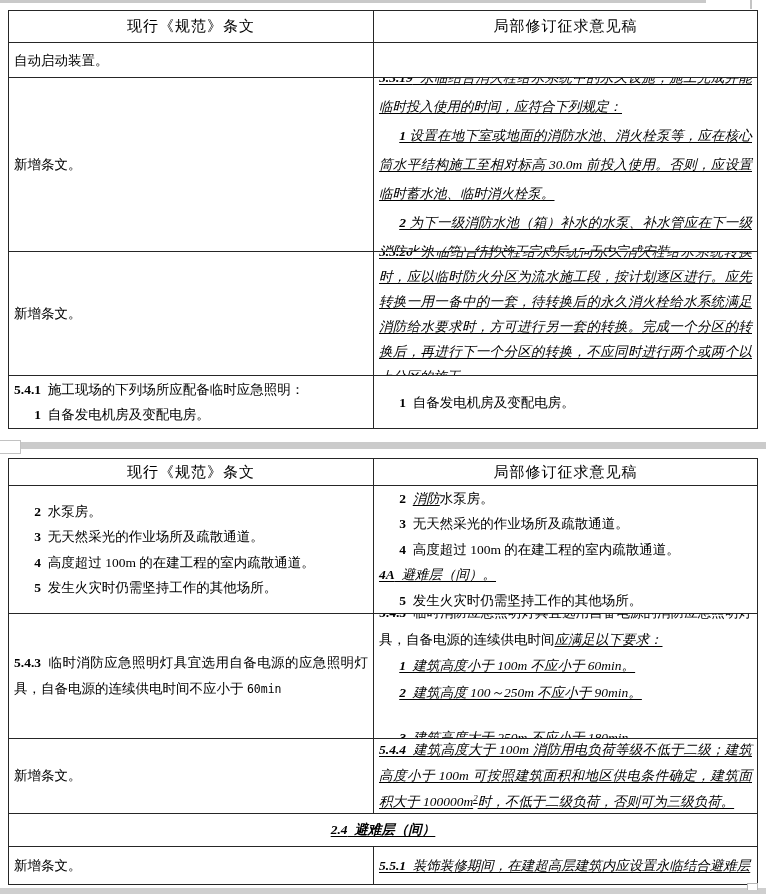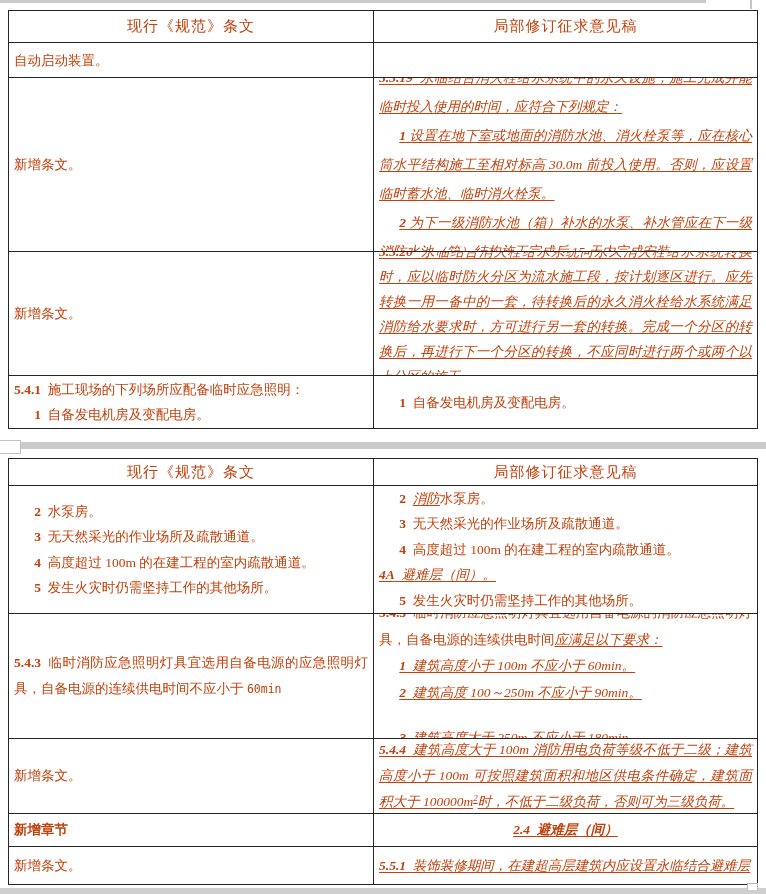--- a/index.html
+++ b/index.html
@@ -1,17 +1,17 @@
 <!DOCTYPE html>
 <html><head>
 <meta charset="utf-8">
 <style>
   html,body{margin:0;padding:0;background:#ffffff;}
   .page{position:relative;width:766px;height:894px;background:#ffffff;overflow:hidden;
-        font-family:"Liberation Serif","DejaVu Serif",serif;color:#c2410c;}
+        font-family:"Liberation Serif","DejaVu Serif",serif;color:#000000;}
 
   
   .edge-top-strip{position:absolute;top:0;left:0;width:706px;height:3px;background:#c9c9c9;}
   .edge-top-tick{position:absolute;top:0;left:750px;width:2px;height:9px;background:#c4c4c4;}
   .page-gap-strip{position:absolute;top:442px;left:0;width:766px;height:7px;background:#cbcbcb;}
   .page-gap-notch{position:absolute;top:440px;left:0;width:20px;height:12px;background:#ffffff;border:1px solid #c2c2c2;border-left:none;}
   .edge-bottom-strip{position:absolute;top:888px;left:0;width:766px;height:6px;background:#cfcfcf;}
   .corner-mark{position:absolute;top:883px;left:747px;width:9px;height:6px;border:1px solid #b7b7b7;border-bottom:none;background:#fff;}
 
   
@@ -123,23 +123,20 @@
         </div>
         <div class="tr" style="height: 75px;">
           <div class="td left">
             <div class="p" style="line-height: 26px;"><span class="">新增条文。</span></div>
           </div>
           <div class="td right">
             <div class="p" style="line-height: 26px;"><span class=" seg-b seg-u">5.4.4</span><span class=" seg-u">&nbsp;&nbsp;建筑高度大于 100m 消防用电负荷等级不低于二级；建筑高度小于 100m 可按照建筑面积和地区供电条件确定，建筑面积大于 100000m</span><span class=" seg-u seg-s">2</span><span class=" seg-u">时，不低于二级负荷，否则可为三级负荷。</span></div>
           </div>
         </div>
         <div class="tr" style="height: 33px;">
-          <div class="td left">
-            <div class="p" style="line-height: 24px;"><span class=" seg-b">新增章节</span></div>
-          </div>
           <div class="td right">
             <div class="p center" style="line-height: 24px;"><span class=" seg-b seg-u">2.4</span><span class=" seg-b seg-u">&nbsp;&nbsp;避难层（间）</span></div>
           </div>
         </div>
         <div class="tr" style="height: 37px;">
           <div class="td left">
             <div class="p" style="line-height: 25px;"><span class="">新增条文。</span></div>
           </div>
           <div class="td right">
             <div class="p" style="line-height: 25px;"><span class=" seg-b seg-u">5.5.1</span><span class=" seg-u">&nbsp;&nbsp;装饰装修期间，在建超高层建筑内应设置永临结合避难层</span></div>

